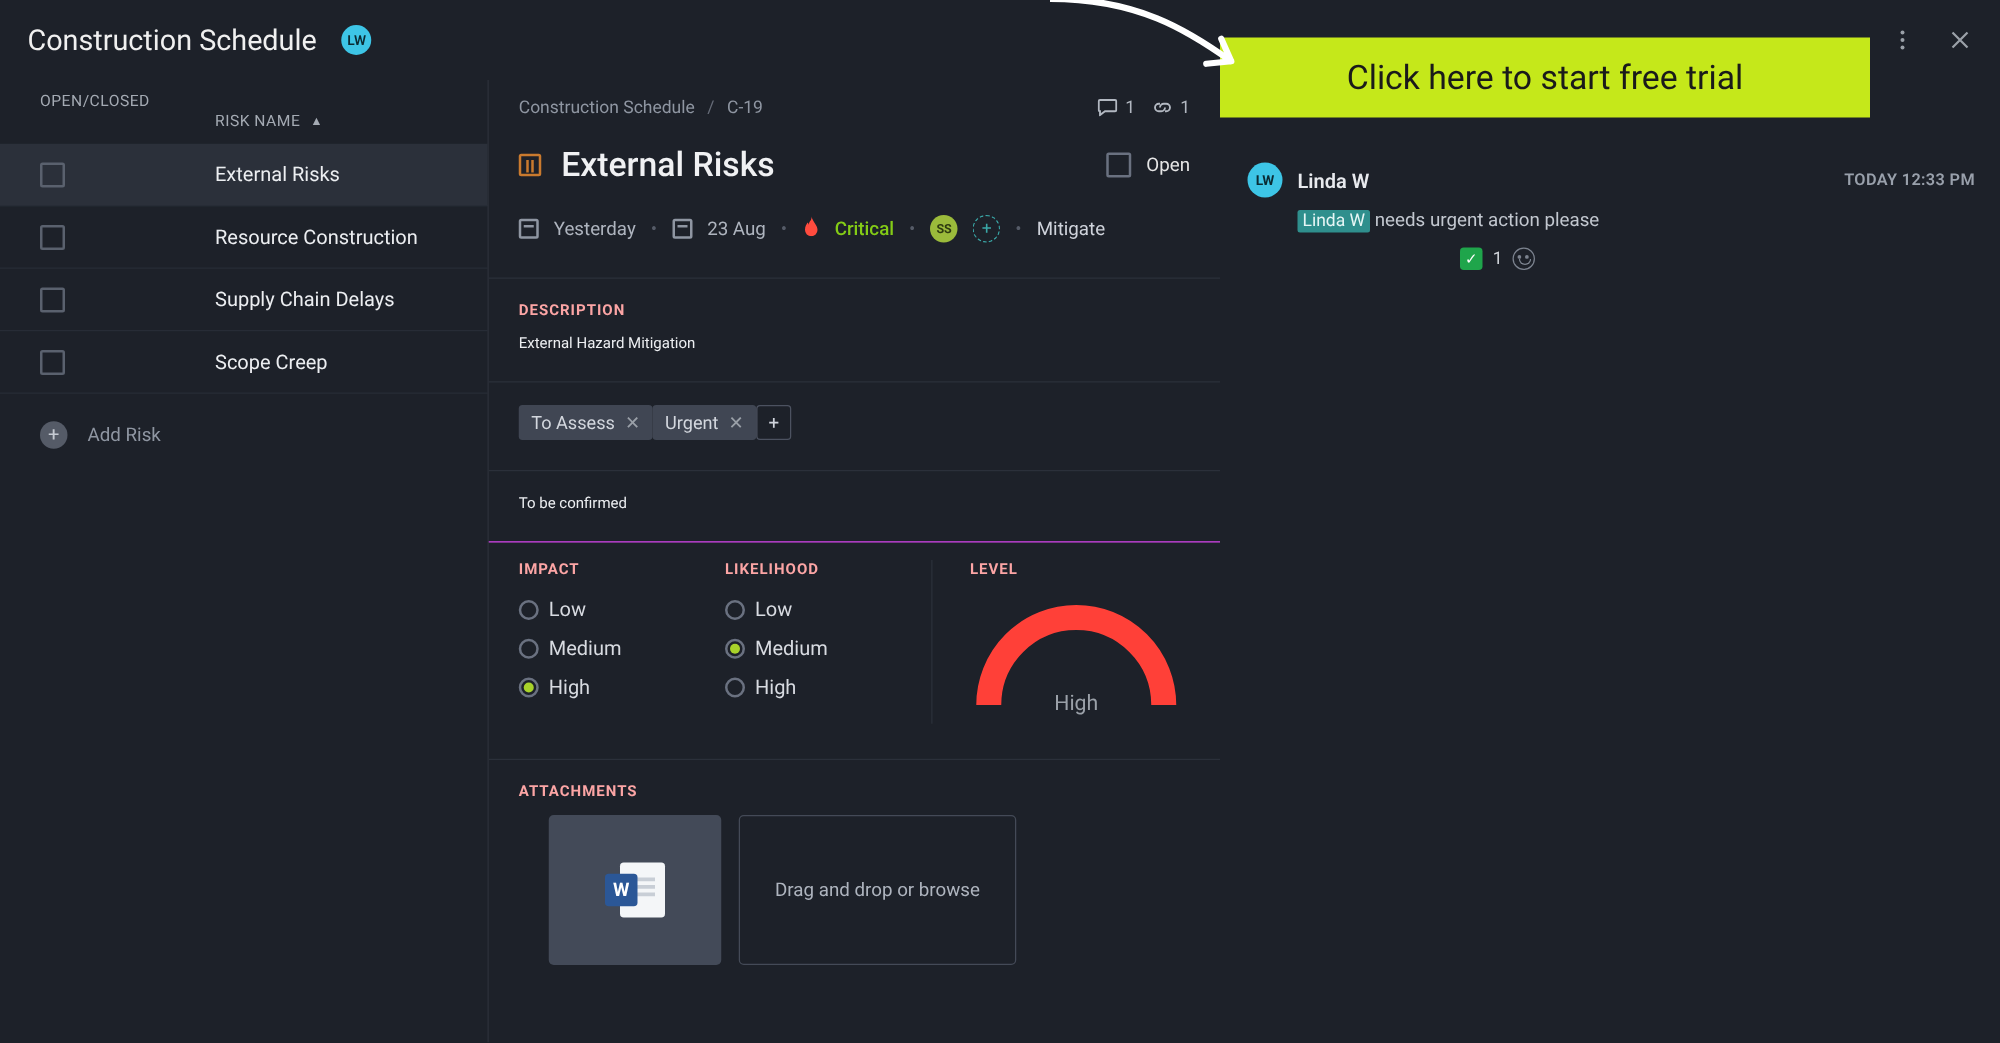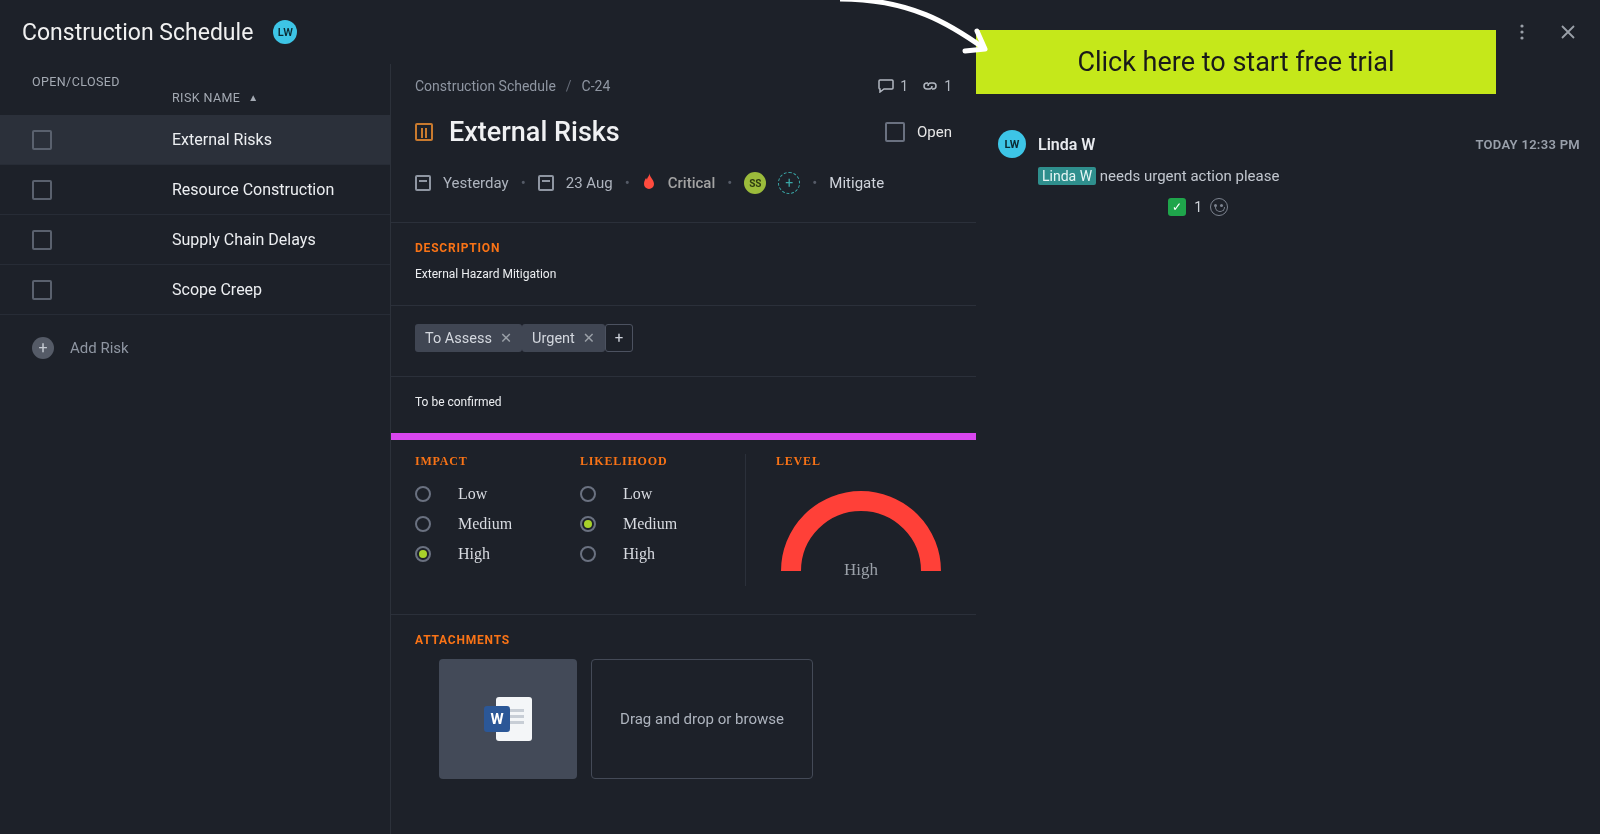--- a/index.html
+++ b/index.html
@@ -85,38 +85,38 @@
   .open-chk { width:20px; height:20px; border:2px solid #6a7180; border-radius:2px; }
 
   .meta-row {
     display:flex; align-items:center; gap:12px;
     padding: 24px 24px 28px; color:#aeb4be; font-size:15px;
   }
   .cal-icon { width:16px; height:16px; border:2px solid #8f96a2; border-radius:2px; position:relative; }
   .cal-icon::before { content:""; position:absolute; left:2px; top:3px; right:2px; height:2px; background:#8f96a2;}
   .dot { color:#555b67; }
   .fire { color:#ff5a52; }
-  .critical { color:#a3a3a3; font-weight:500; }
+  .critical { color:#84cc16; font-weight:500; }
   .assignee { width:22px; height:22px; border-radius:50%; background:#9bbb3b; color:#2d3a10; font-size:10px; font-weight:700; display:flex;align-items:center;justify-content:center;}
   .plus-round { width:22px; height:22px; border-radius:50%; border:1px dashed #3aa7a7; color:#3aa7a7; display:flex;align-items:center;justify-content:center; font-size:14px;}
   .mitigate { color:#cfd3db; }
 
   .section { padding: 18px 24px 24px; border-top:1px solid #2b303a; }
-  .sec-label { font-size:12px; font-weight:700; letter-spacing:.8px; color:#f97316; margin-bottom:12px; }
+  .sec-label { font-size:12px; font-weight:700; letter-spacing:.8px; color:#fca5a5; margin-bottom:12px; }
   .sec-body { font-size:12px; color:#eceef1; }
 
   .tags { display:flex; }
   .tag { background:#404653; color:#d3d7de; padding:5px 10px; border-radius:3px; display:flex; align-items:center; gap:8px; font-size:14.5px;}
   .tag-x { color:#9aa0a8; cursor:pointer; }
   .tag-add { width:28px; height:28px; border:1px solid #4c5260; border-radius:3px; display:flex;align-items:center;justify-content:center; color:#cfd3db;}
 
-  .risk-grid { display:flex; gap:0; padding:14px 24px 28px; border-top:7px solid #d946ef;font-family:Liberation Serif, serif;}
+  .risk-grid { display:flex; gap:0; padding:14px 24px 28px; border-top:1px solid #d946ef;}
   .risk-col { width:165px; }
   .risk-col .sec-label { margin-bottom:16px; }
-  .radio-row { display:flex; align-items:center; gap:27px; margin:12px 0; color:#d8dbe1; font-size:16px;}
+  .radio-row { display:flex; align-items:center; gap:8px; margin:12px 0; color:#d8dbe1; font-size:16px;}
   .radio { width:16px;height:16px;border:2px solid #6a7180;border-radius:50%; position:relative;}
   .radio.checked::after { content:"";position:absolute;inset:2px;border-radius:50%;background:#a8d22a;}
   .level-col { flex:1; display:flex; flex-direction:column; align-items:flex-start; padding-left: 30px; border-left:1px solid #2b303a;}
   .gauge-wrap { position:relative; width:170px; height:95px; margin-top:10px; }
   .gauge { width:170px; height:85px; }
   .gauge-label { position:absolute; bottom:6px; left:0; right:0; text-align:center; color:#9aa0a8; font-size:17px;}
 
   .attach-row { display:flex; gap:14px; padding: 0 24px; }
   .attach-section { padding-top:18px; border-top:1px solid #2b303a; }
   .attach-card {
@@ -212,21 +212,21 @@
     <div class="add-risk">
       <span class="add-circle">+</span>
       <span>Add Risk</span>
     </div>
   </div>
 
   <div class="detail">
     <div class="crumb-row">
       <span>Construction Schedule</span>
       <span class="crumb-sep">/</span>
-      <span>C-24</span>
+      <span>C-19</span>
       <div class="crumb-right">
         <span class="mini-icon">
           <svg width="16" height="14" viewBox="0 0 16 14">
               <path d="M2 1h12a1 1 0 0 1 1 1v7a1 1 0 0 1-1 1H6l-4 3v-3a1 1 0 0 1-1-1V2a1 1 0 0 1 1-1z" fill="none" stroke="#b2b8c1" stroke-width="1.5"></path>
             </svg>
         </span>
         <span>1</span>
         <span class="mini-icon" style="margin-left:8px">
           <svg width="16" height="14" viewBox="0 0 16 14">
               <path d="M6 7a3 3 0 0 1 3-3h2a3 3 0 1 1 0 6h-1M10 7a3 3 0 0 1-3 3H5a3 3 0 1 1 0-6h1" fill="none" stroke="#b2b8c1" stroke-width="1.5"></path>

